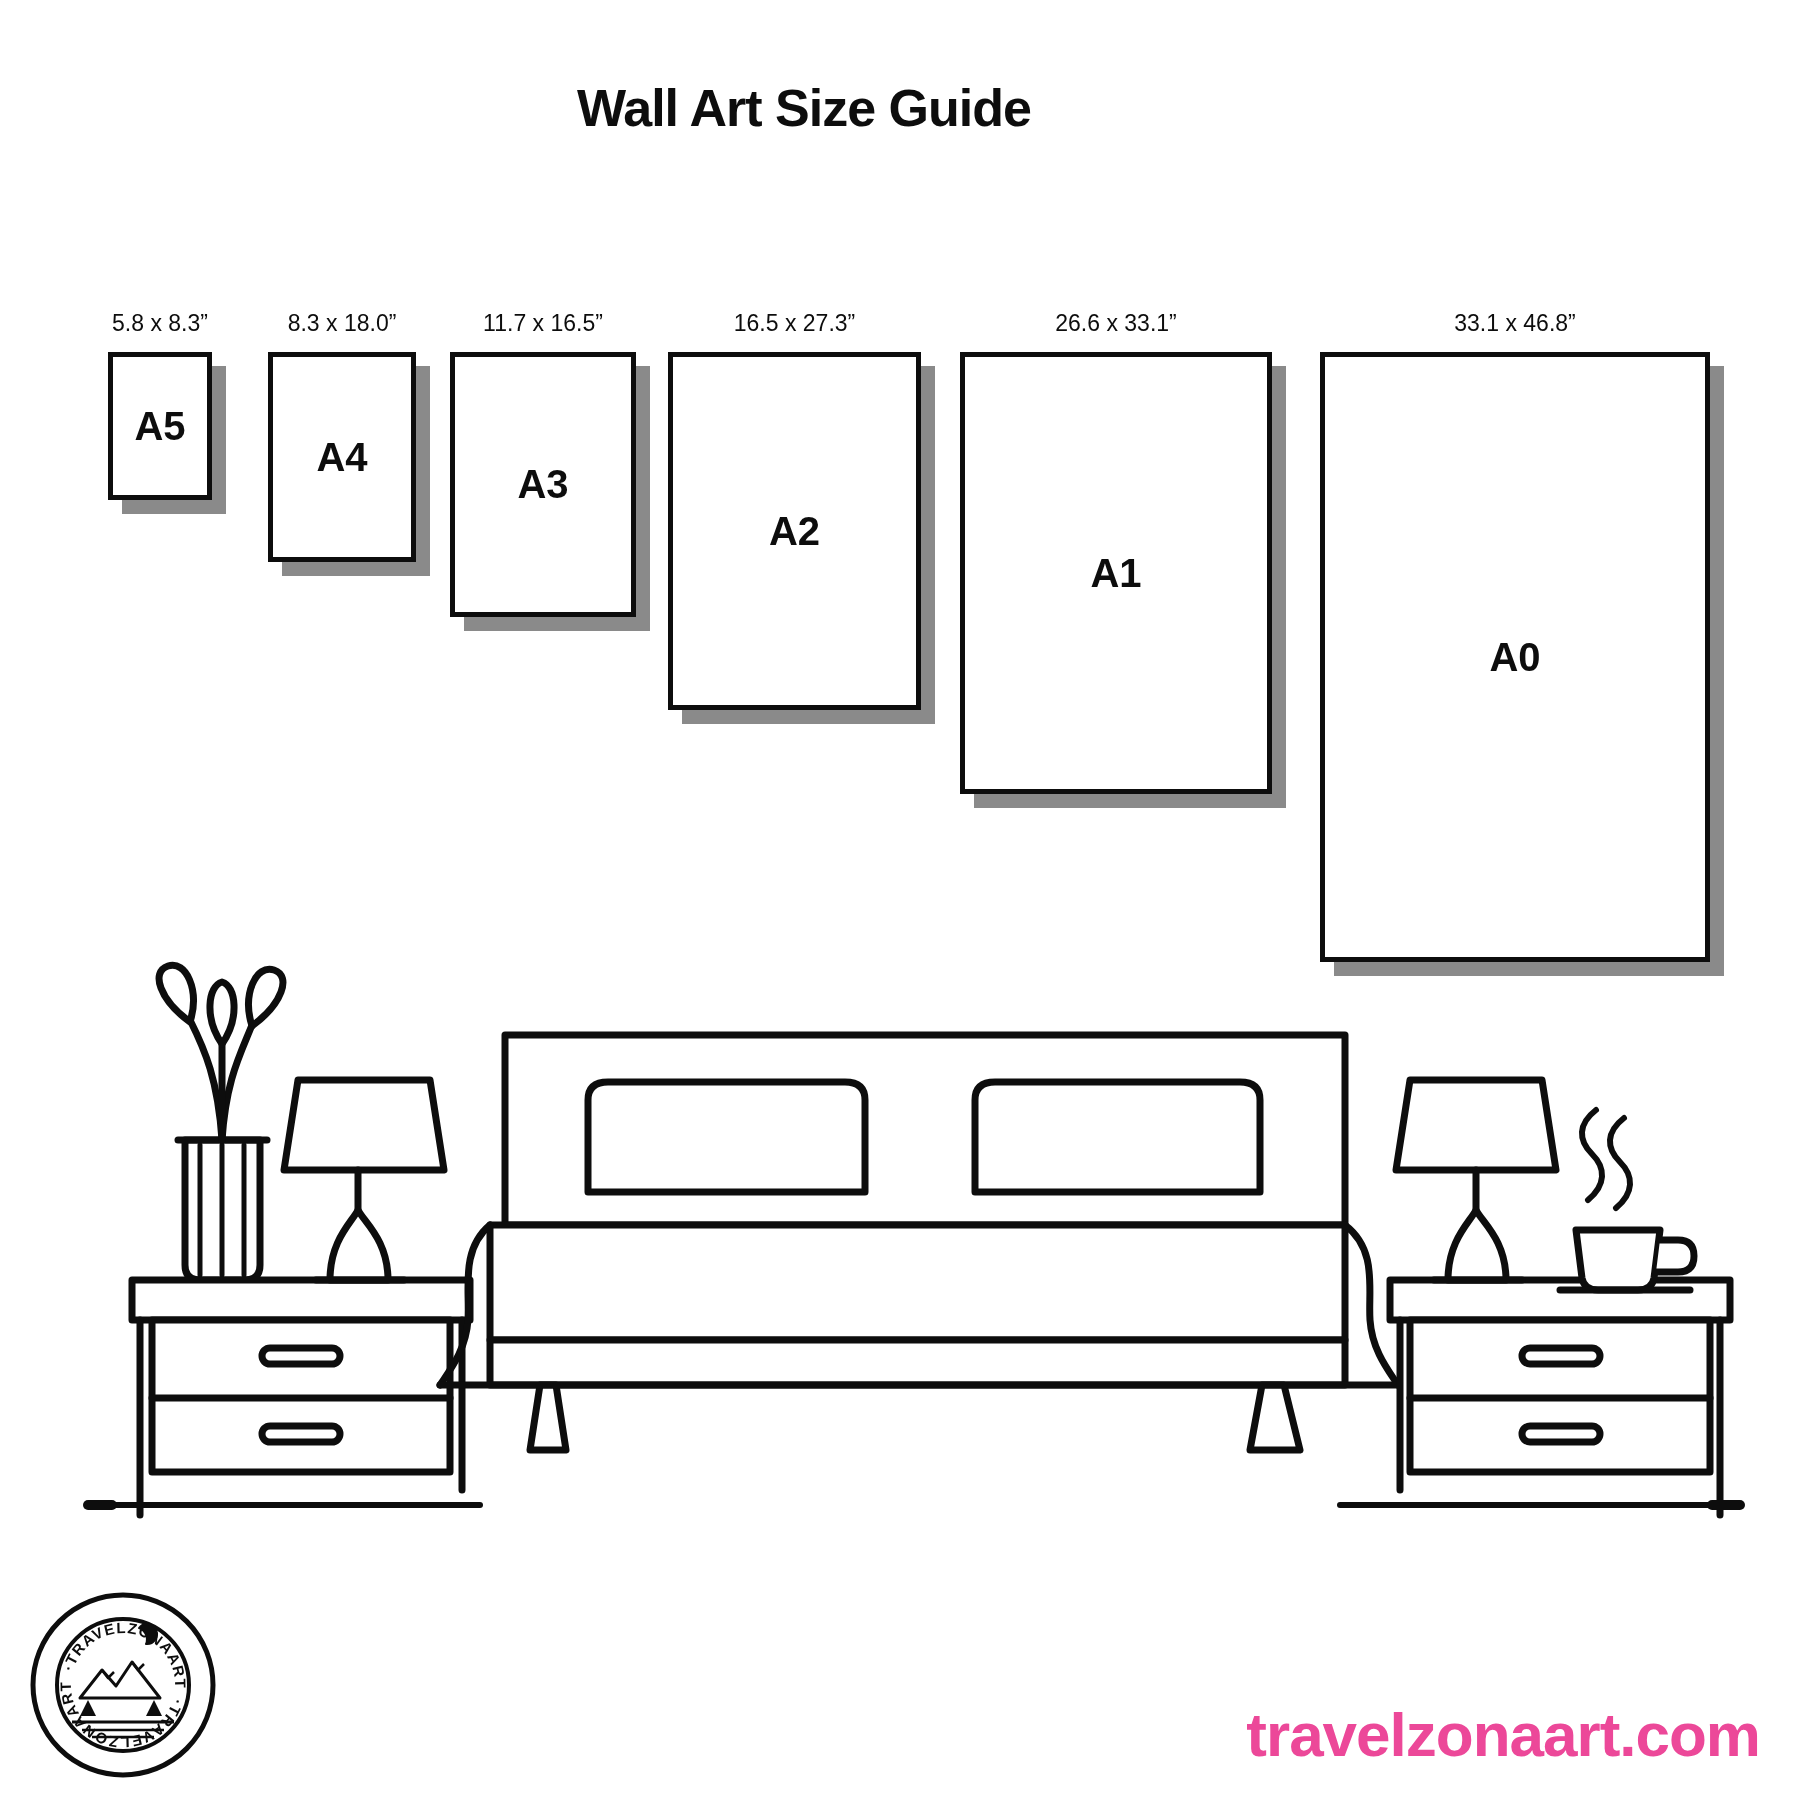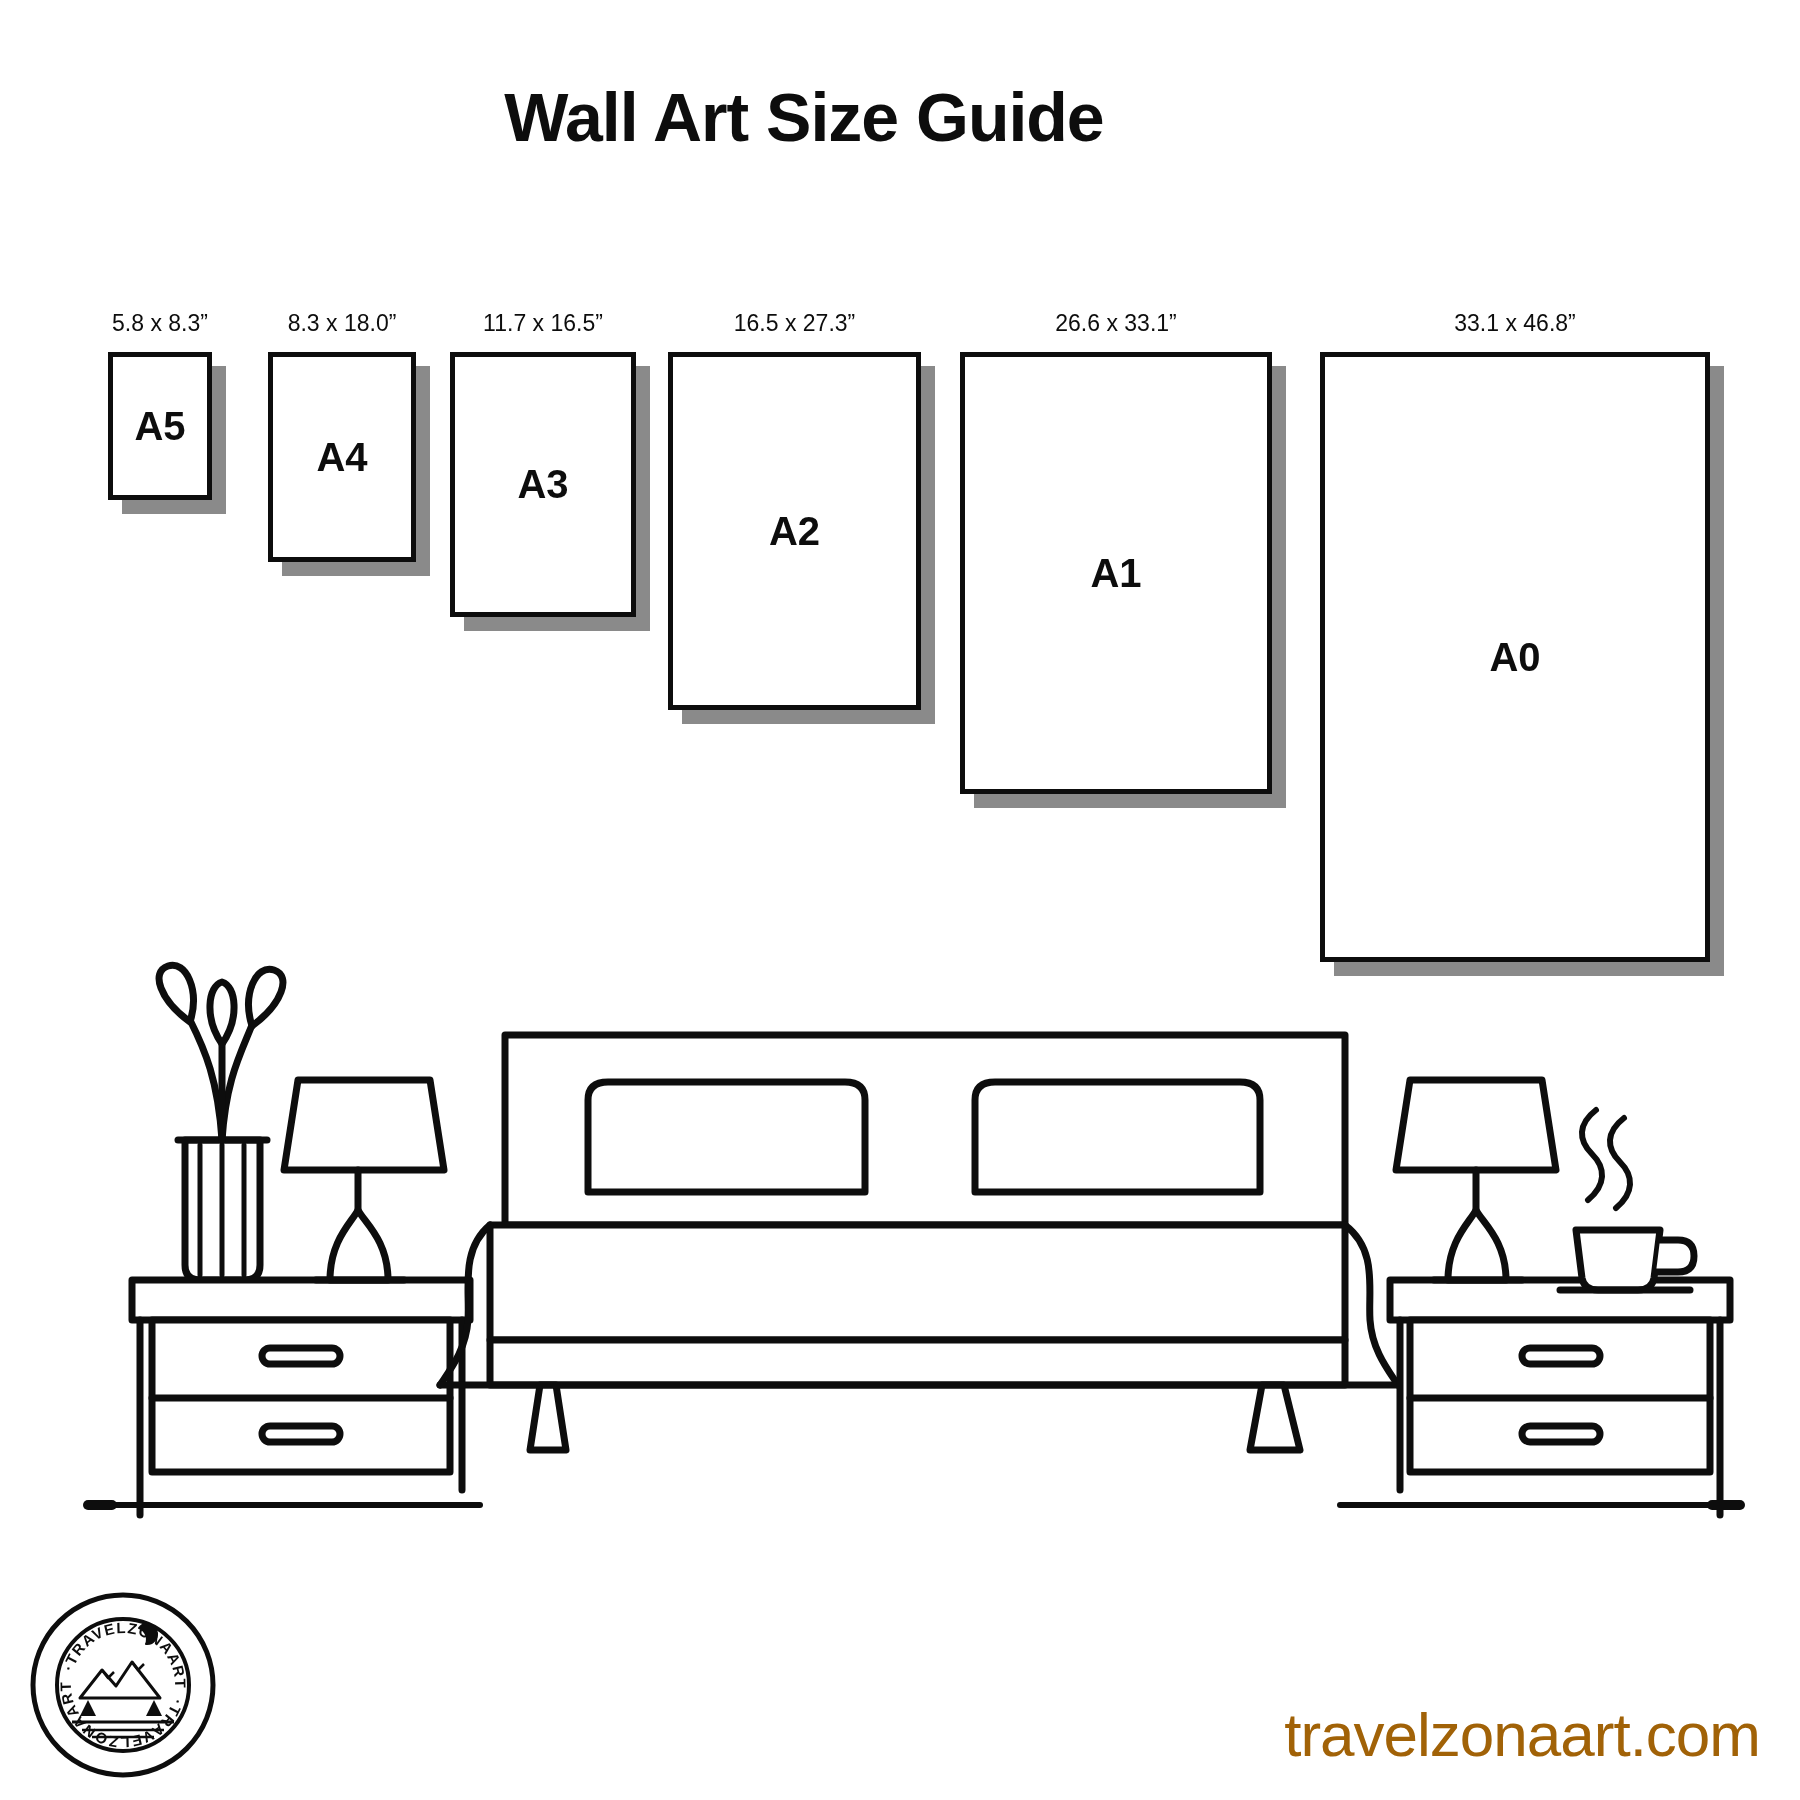--- a/index.html
+++ b/index.html
@@ -15,21 +15,21 @@
     color: #111111;
     overflow: hidden;
   }
 
   .title {
     position: absolute;
     top: 78px;
     left: 0;
     width: 1608px;
     text-align: center;
-    font-size: 68px;
+    font-size: 52px;
     font-weight: bold;
     letter-spacing: -1px;
     color: #0d0d0d;
   }
 
   
   .poster-row {
     position: absolute;
     top: 290px;
     left: 0;
@@ -94,23 +94,23 @@
     left: 28px;
     top: 1590px;
     width: 190px;
     height: 190px;
   }
   .site {
     position: absolute;
     right: 40px;
     bottom: 30px;
     font-size: 62px;
-    font-weight: normal;
+    font-weight: bold;
     letter-spacing: -1px;
-    color: #a16207;
+    color: #ec4899;
   }
 </style>
 </head>
 <body>
 
 <div class="title">Wall Art Size Guide</div>
 
 <div class="poster-row">
 
   <div class="poster" style="left:108px; top:62px; width:104px; height:148px;">

